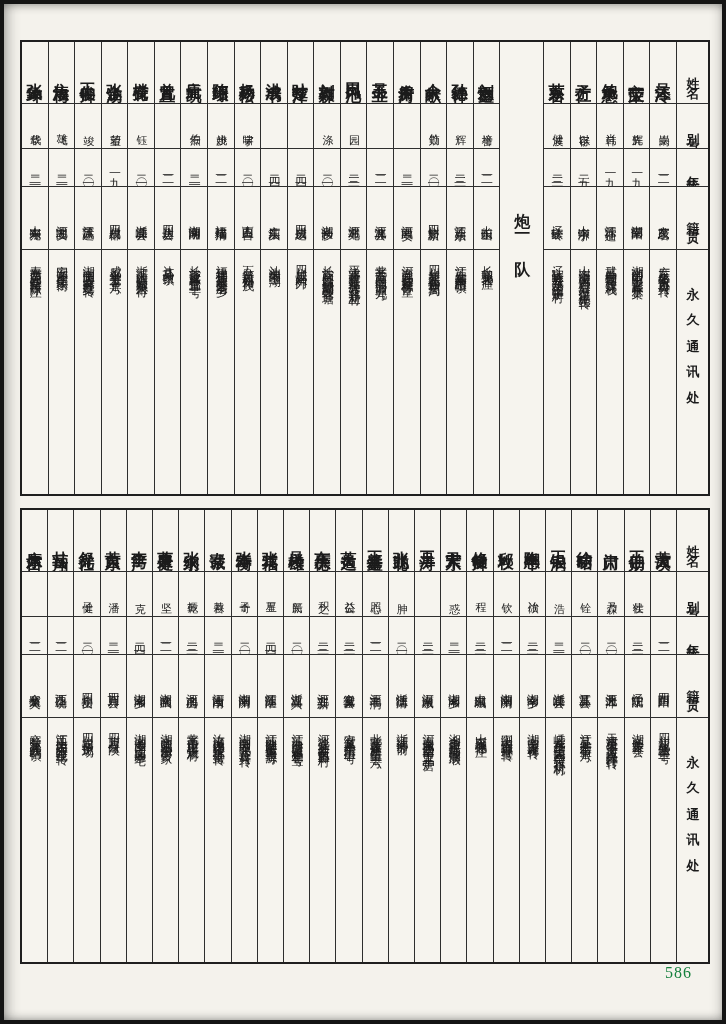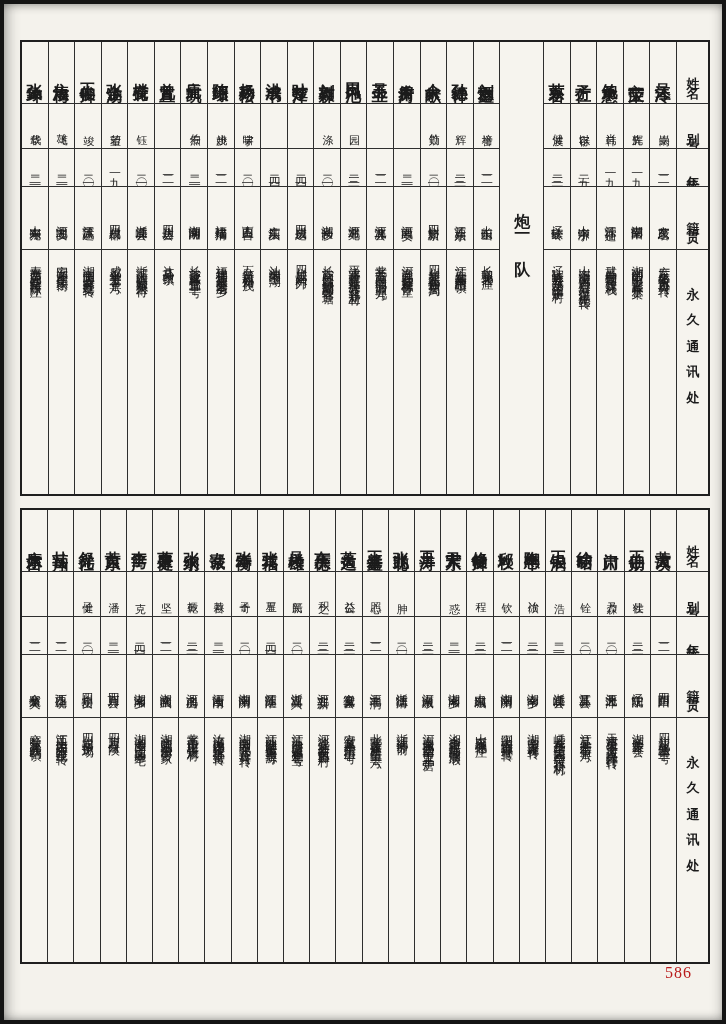--- a/index.html
+++ b/index.html
@@ -66,21 +66,21 @@
     writing-mode:vertical-rl;
     font-size:16px;font-weight:bold;
     letter-spacing:24px;
     padding-top:158px;
   }
   #page-number{
     position:absolute;
     right:30px;top:960px;
     font-size:16px;
     letter-spacing:1px;
-    color:#b91c1c;
+    color:#15803d;
   }
 </style>
 </head>
 <body>
 
 <div id="page">
   <div id="table-top" class="roster">
       <div class="col header">
         <div class="cell c-name">
           <span class="vtext h-label h-name">姓名</span>

